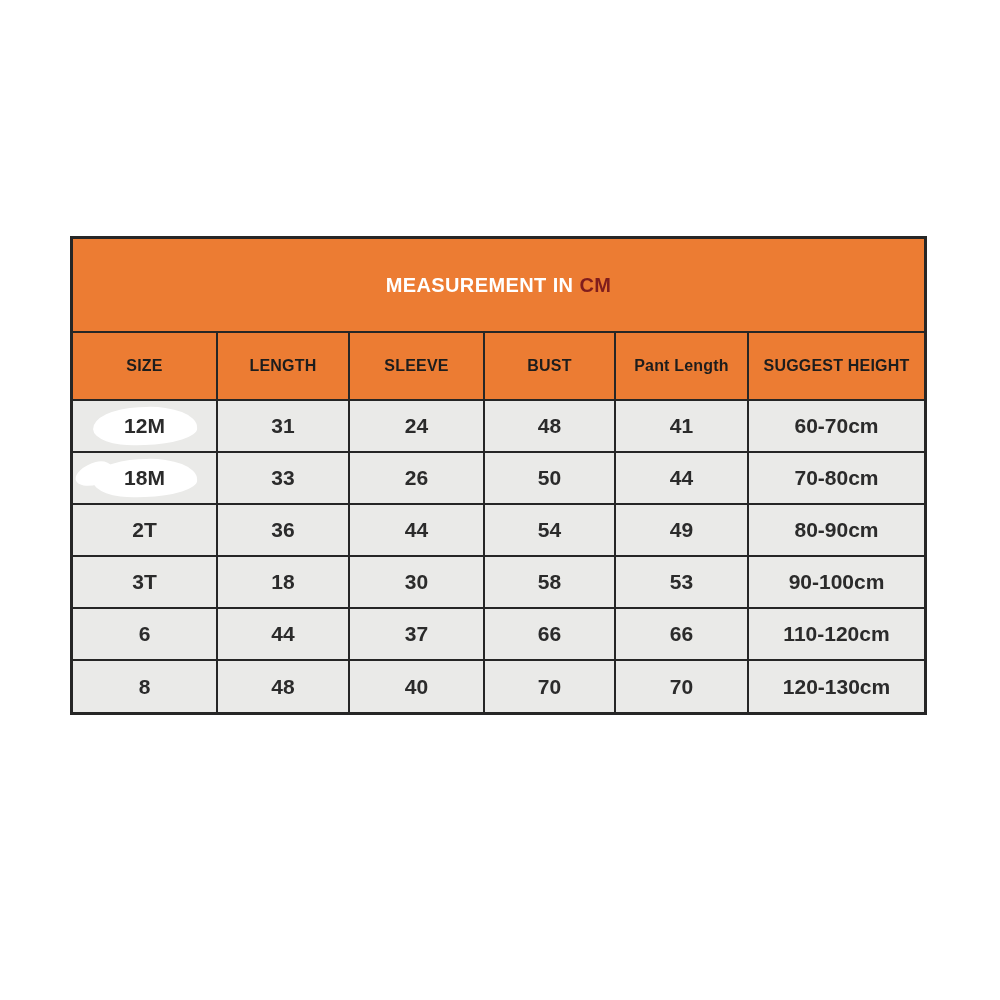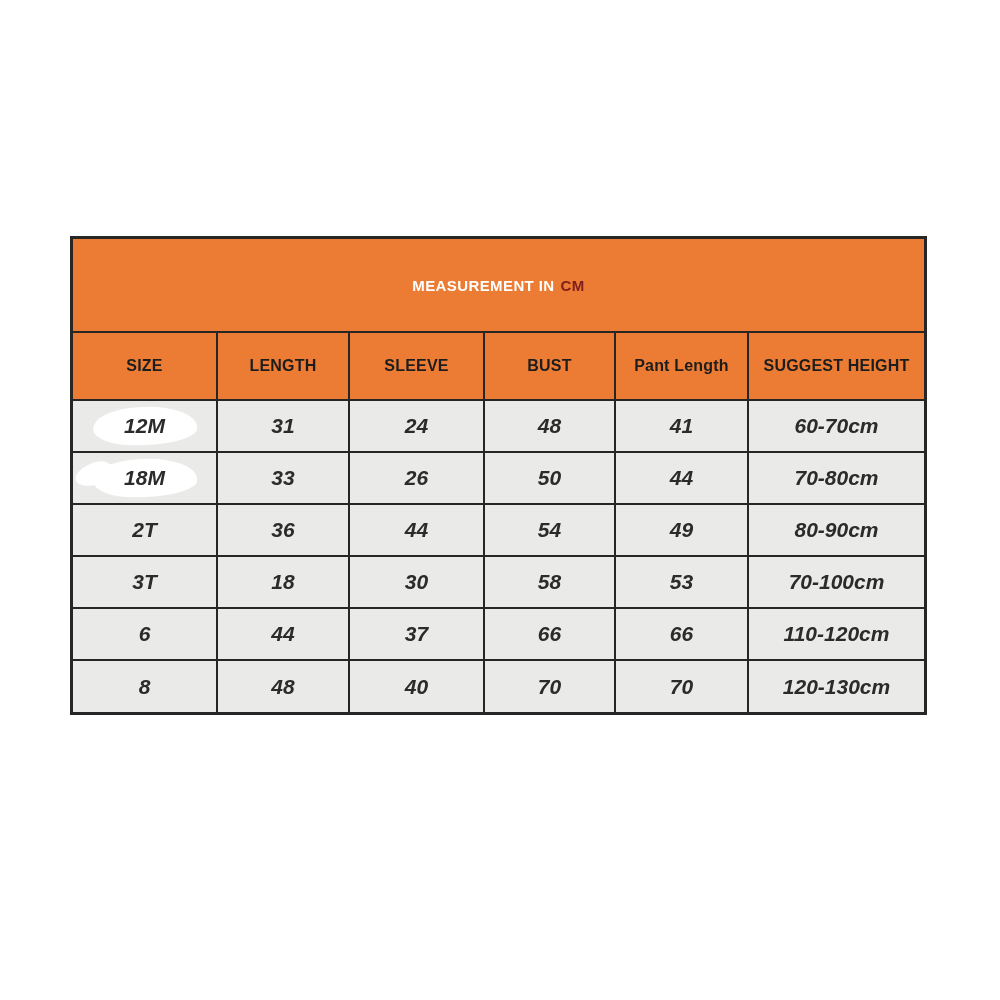--- a/index.html
+++ b/index.html
@@ -25,21 +25,21 @@
     background: #EC7C33;
   }
   .chart-title {
     height: 92px;
     border-bottom: 2px solid #262626;
     background: #EC7C33;
     display: flex;
     align-items: center;
     justify-content: center;
     font-weight: bold;
-    font-size: 15px;
+    font-size: 20px;
     letter-spacing: 0.4px;
     color: #ffffff;
   }
   .chart-title .unit {
     color: #7f1d1d;
     margin-left: 6px;
   }
   table.measure-table {
     width: 100%;
     border-collapse: collapse;
@@ -62,21 +62,20 @@
   }
   .measure-table th {
     background: #EC7C33;
     color: #1d1d1d;
     font-size: 16px;
     font-weight: bold;
     letter-spacing: 0.2px;
   }
   .measure-table tbody tr {
     height: 52px;
-    font-style: italic;
   }
   .measure-table td {
     background: #EAEAE8;
     color: #2b2b2b;
     font-size: 21px;
     font-weight: bold;
   }
   td.size-cell {
     position: relative;
   }
@@ -171,21 +170,21 @@
           <td>80-90cm</td>
         </tr>
         <tr>
           <td class="size-cell">
             <span class="val">3T</span>
           </td>
           <td>18</td>
           <td>30</td>
           <td>58</td>
           <td>53</td>
-          <td>70-100cm</td>
+          <td>90-100cm</td>
         </tr>
         <tr>
           <td class="size-cell">
             <span class="val">6</span>
           </td>
           <td>44</td>
           <td>37</td>
           <td>66</td>
           <td>66</td>
           <td>110-120cm</td>

